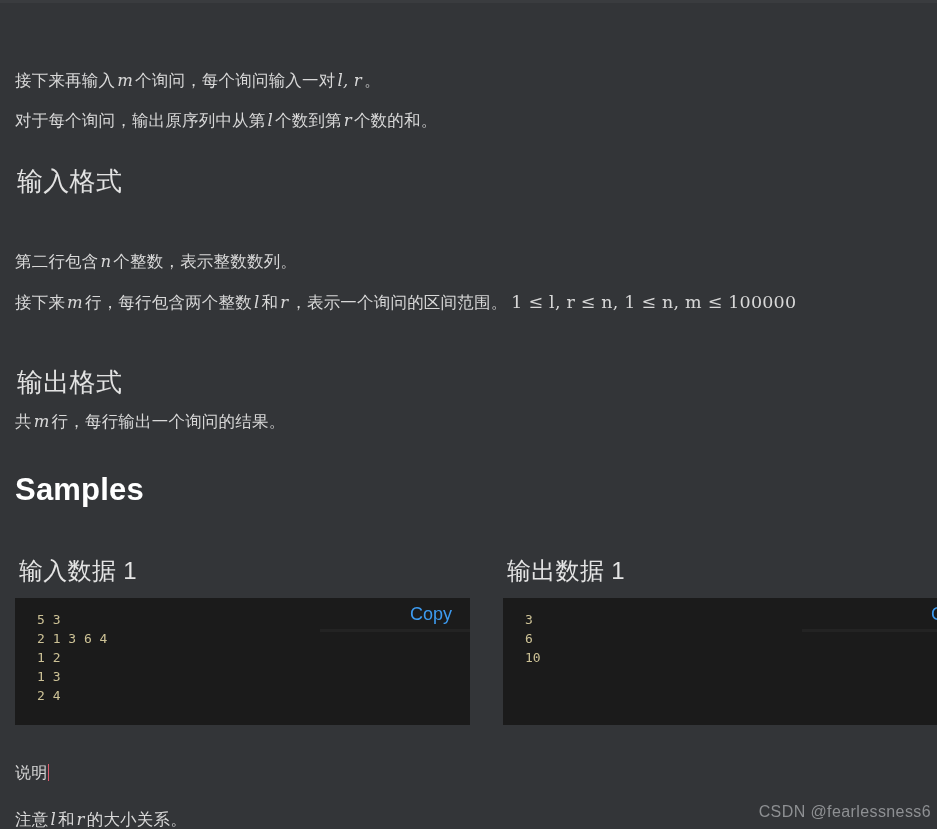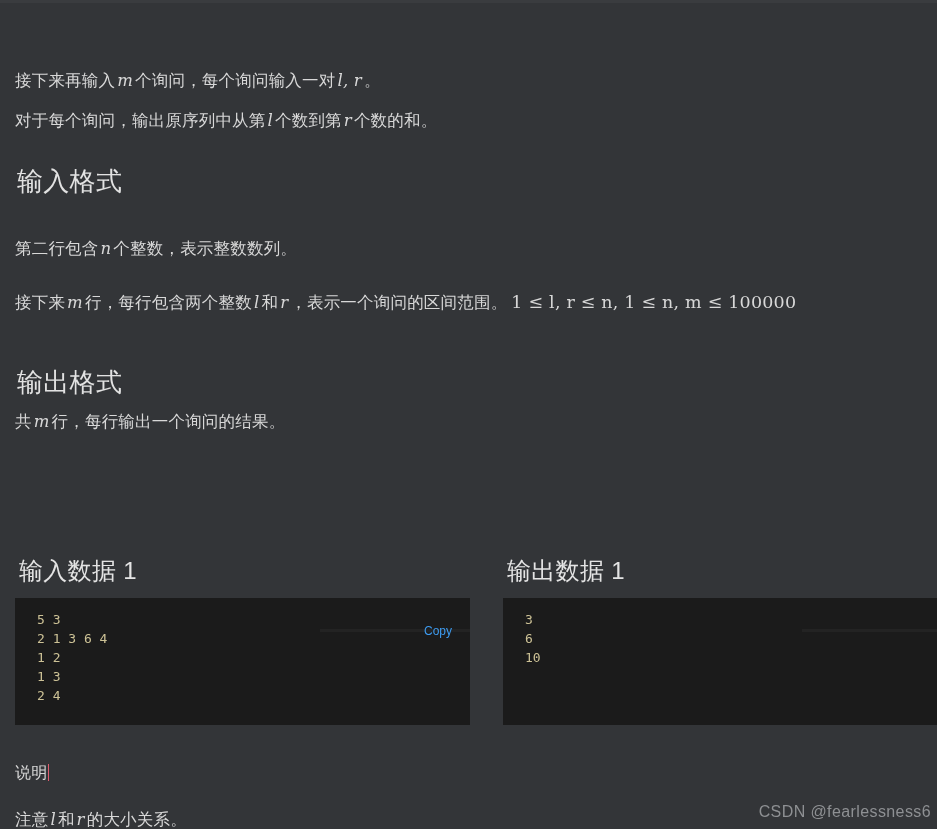--- a/index.html
+++ b/index.html
@@ -39,21 +39,21 @@
     font-size: 16.5px;
     line-height: 1;
     color: #d8d8d8;
     letter-spacing: 0.2px;
     white-space: nowrap;
   }
   .p1 { position: absolute; left: 0; top: 9px; }
   .p2 { position: absolute; left: 0; top: 50px; }
   .p3 { position: absolute; left: 0; top: 90px; }
   .p4 { position: absolute; left: 0; top: 190px; }
-  .p5 { position: absolute; left: 0; top: 218px; }
+  .p5 { position: absolute; left: 0; top: 231px; }
   .p6 { position: absolute; left: 0; top: 272px; }
   .p7 { position: absolute; left: 0; top: 391px; }
 
   h2.section {
     position: absolute;
     left: 0;
     margin: 2px;
     font-size: 26px;
     font-weight: 400;
     color: #e2e2e2;
@@ -93,30 +93,29 @@
     background: #1b1b1b;
     overflow: hidden;
   }
   .cw-in  { left: 0px;   top: 576px; width: 455px; height: 127px; }
   .cw-out { left: 488px; top: 576px; width: 449px; height: 127px; }
 
   .copy-btn {
     position: absolute;
     top: 7px;
     right: 18px;
-    font-size: 12px;
+    font-size: 18px;
     color: #3d9bf0;
     line-height: 1;
     background: transparent;
     border: none;
     padding: 0 0 5px 0;
     font-family: "Liberation Sans", "DejaVu Sans", sans-serif;
     cursor: pointer;
     z-index: 3;
-    margin-top: 20px;
   }
   .copy-underline {
     position: absolute;
     top: 31px;
     right: 0px;
     width: 150px;
     height: 3px;
     background: #232323;
     z-index: 2;
   }
@@ -202,20 +201,21 @@
 
 
     <p class="para p5"><span>第二行包含</span><span class="mathvar">n</span><span>个整数，表示整数数列。</span></p>
 
     <p class="para p6"><span>接下来</span><span class="mathvar">m</span><span>行，每行包含两个整数</span><span class="mathvar">l</span><span>和</span><span class="mathvar">r</span><span>，表示一个询问的区间范围。</span><span class="formula">1 ≤ l, r ≤ n, 1 ≤ n, m ≤ 100000</span></p>
 
     <h2 class="section h-output">输出格式</h2>
 
     <p class="para p7"><span>共</span><span class="mathvar">m</span><span>行，每行输出一个询问的结果。</span></p>
 
+    <h1 class="samples">Samples</h1>
 
     <div class="sample-title st-in">输入数据 1</div>
     <div class="sample-title st-out">输出数据 1</div>
 
     <div class="codewrap cw-in">
       <div class="copy-underline"></div>
       <button class="copy-btn">Copy</button>
       <pre class="code">5 3
 2 1 3 6 4
 1 2

